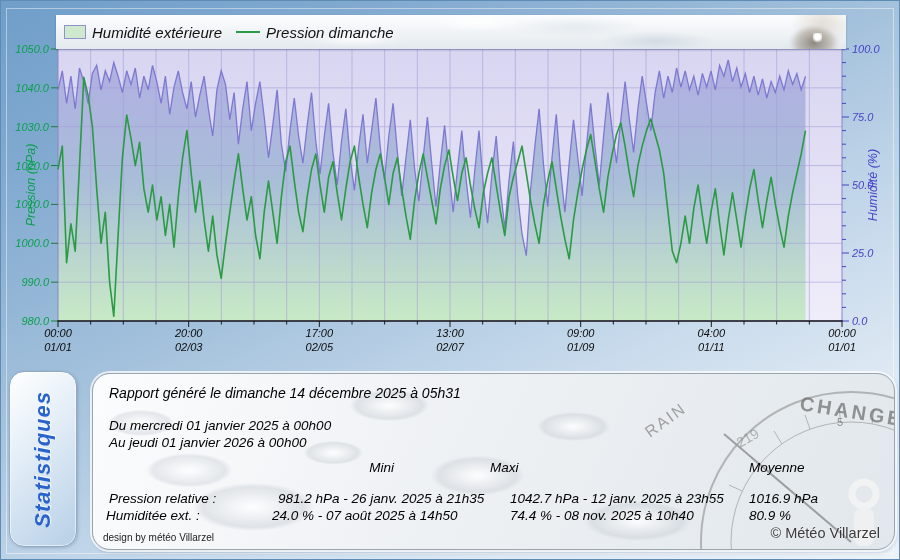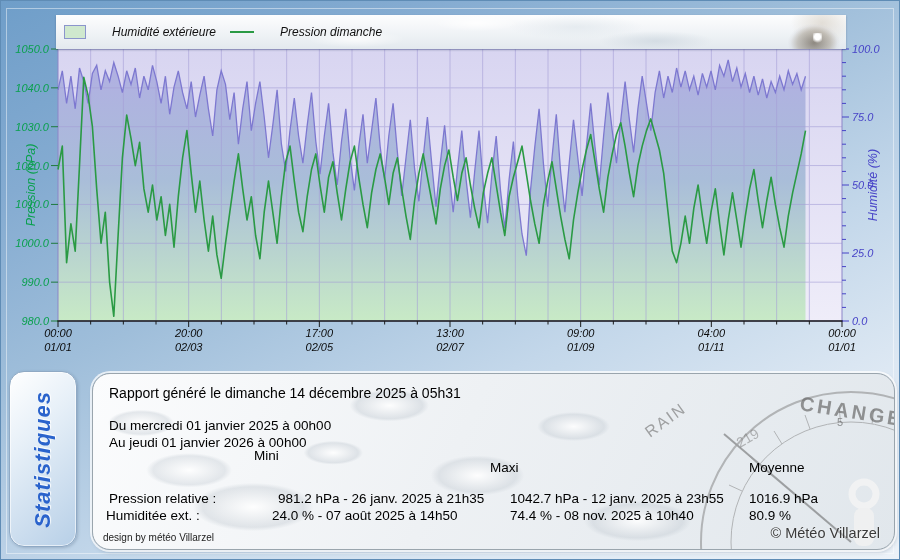--- a/index.html
+++ b/index.html
@@ -18,21 +18,21 @@
       radial-gradient(ellipse 90px 16px at 520px 12px, rgba(220,228,234,.6), transparent 75%),
       linear-gradient(#fdfdfe 0%,#eef2f5 60%,#e3e9ee 100%);
     box-shadow:0 1px 2px rgba(40,60,90,.35)}
   .band-dial{position:absolute;right:0;top:0;width:78px;height:34px;
     background:
       radial-gradient(ellipse 30px 22px at 46px 28px, rgba(95,85,72,.65), rgba(150,140,125,.45) 55%, rgba(200,200,205,.2) 78%, transparent 88%),
       radial-gradient(ellipse 40px 32px at 54px 8px, rgba(205,195,180,.5), transparent 78%)}
   .band-dial::after{content:"";position:absolute;right:24px;bottom:5px;width:9px;height:11px;
     background:radial-gradient(circle at 50% 35%, #fff 35%, transparent 72%)}
   .swatch{width:20px;height:12px;background:#cfe8ce;border:1px solid #8b95cc;margin-left:8px}
-  .legend-label{font-style:italic;font-size:12px;color:#111;margin-left:26px;white-space:nowrap}
+  .legend-label{font-style:italic;font-size:15px;color:#111;margin-left:6px;white-space:nowrap}
   .line-swatch{width:24px;height:0;border-top:2px solid #2a9a44;margin-left:14px}
 
   
   .t-p{fill:#0aa04e;font:italic 11px "Liberation Sans",sans-serif}
   .t-h{fill:#4743c7;font:italic 11px "Liberation Sans",sans-serif}
   .t-x{fill:#0b0b0b;font:italic 11px "Liberation Sans",sans-serif}
   .tt-p{fill:#0aa04e;font:italic 12.5px "Liberation Sans",sans-serif}
   .tt-h{fill:#4743c7;font:italic 12.5px "Liberation Sans",sans-serif}
 
   
@@ -48,21 +48,21 @@
     background:
       radial-gradient(ellipse 50px 20px at 6% 28%,  rgba(255,255,255,.95), rgba(175,185,195,.3) 55%, transparent 66%),
       radial-gradient(ellipse 90px 36px at 20% 76%, rgba(255,255,255,.9),  rgba(170,180,190,.28) 56%, transparent 67%),
       radial-gradient(ellipse 60px 24px at 37% 18%, rgba(255,255,255,.85), rgba(175,185,195,.3) 55%, transparent 66%),
       radial-gradient(ellipse 70px 30px at 48% 58%, rgba(255,255,255,.9),  rgba(170,180,190,.25) 55%, transparent 67%),
       radial-gradient(ellipse 55px 22px at 60% 30%, rgba(255,255,255,.85), rgba(175,185,195,.28) 55%, transparent 66%),
       radial-gradient(ellipse 80px 30px at 68% 84%, rgba(255,255,255,.85), rgba(170,180,190,.25) 56%, transparent 67%),
       radial-gradient(ellipse 45px 18px at 30% 45%, rgba(255,255,255,.9),  rgba(175,185,195,.3) 55%, transparent 66%),
       radial-gradient(ellipse 65px 26px at 12% 55%, rgba(255,255,255,.85), rgba(175,185,195,.28) 55%, transparent 66%),
       linear-gradient(115deg,#fbfcfd 0%,#eef1f4 45%,#e1e7ec 100%)}
-  .sp-text{position:absolute;font-size:13.5px;color:#000;white-space:nowrap}
+  .sp-text{position:absolute;font-style:italic;font-size:13.5px;color:#000;white-space:nowrap}
   .sp-small{position:absolute;font-size:10px;color:#222;white-space:nowrap}
   .sp-copy{position:absolute;font-size:14.5px;color:#3a3a3a;white-space:nowrap;text-shadow:0 0 2px rgba(255,255,255,.9)}
   .baro-svg{position:absolute;right:0;top:0;width:340px;height:175px;pointer-events:none}
 </style>
 </head>
 <body>
 
 <div class="page">
   <div class="frame"></div>
 
@@ -245,21 +245,21 @@
       <g opacity="0.85">
         <circle cx="310" cy="120" r="12" fill="none" stroke="#f4f4f4" stroke-width="7"></circle>
         <rect x="300" y="134" width="20" height="38" rx="8" fill="#f1f1f1"></rect>
       </g>
     </svg>
 
     <div class="sp-text" style="left:16px;top:11px;font-size:14px">Rapport généré le dimanche 14 décembre 2025 à 05h31</div>
     <div class="sp-text" style="left:16px;top:44px">Du mercredi 01 janvier 2025 à 00h00</div>
     <div class="sp-text" style="left:16px;top:61px">Au jeudi 01 janvier 2026 à 00h00</div>
 
-    <div class="sp-text" style="left:161px;top:74px;width:140px;text-align:left">Mini</div>
+    <div class="sp-text" style="left:161px;top:86px;width:140px;text-align:right">Mini</div>
     <div class="sp-text" style="left:397px;top:86px;width:140px;text-align:left">Maxi</div>
     <div class="sp-text" style="left:656px;top:86px">Moyenne</div>
 
     <div class="sp-text" style="left:16px;top:117px">Pression relative :</div>
     <div class="sp-text" style="left:185px;top:117px">981.2 hPa - 26 janv. 2025 à 21h35</div>
     <div class="sp-text" style="left:417px;top:117px">1042.7 hPa - 12 janv. 2025 à 23h55</div>
     <div class="sp-text" style="left:656px;top:117px">1016.9 hPa</div>
 
     <div class="sp-text" style="left:13px;top:134px">Humiditée ext. :</div>
     <div class="sp-text" style="left:179px;top:134px">24.0 % - 07 août 2025 à 14h50</div>

